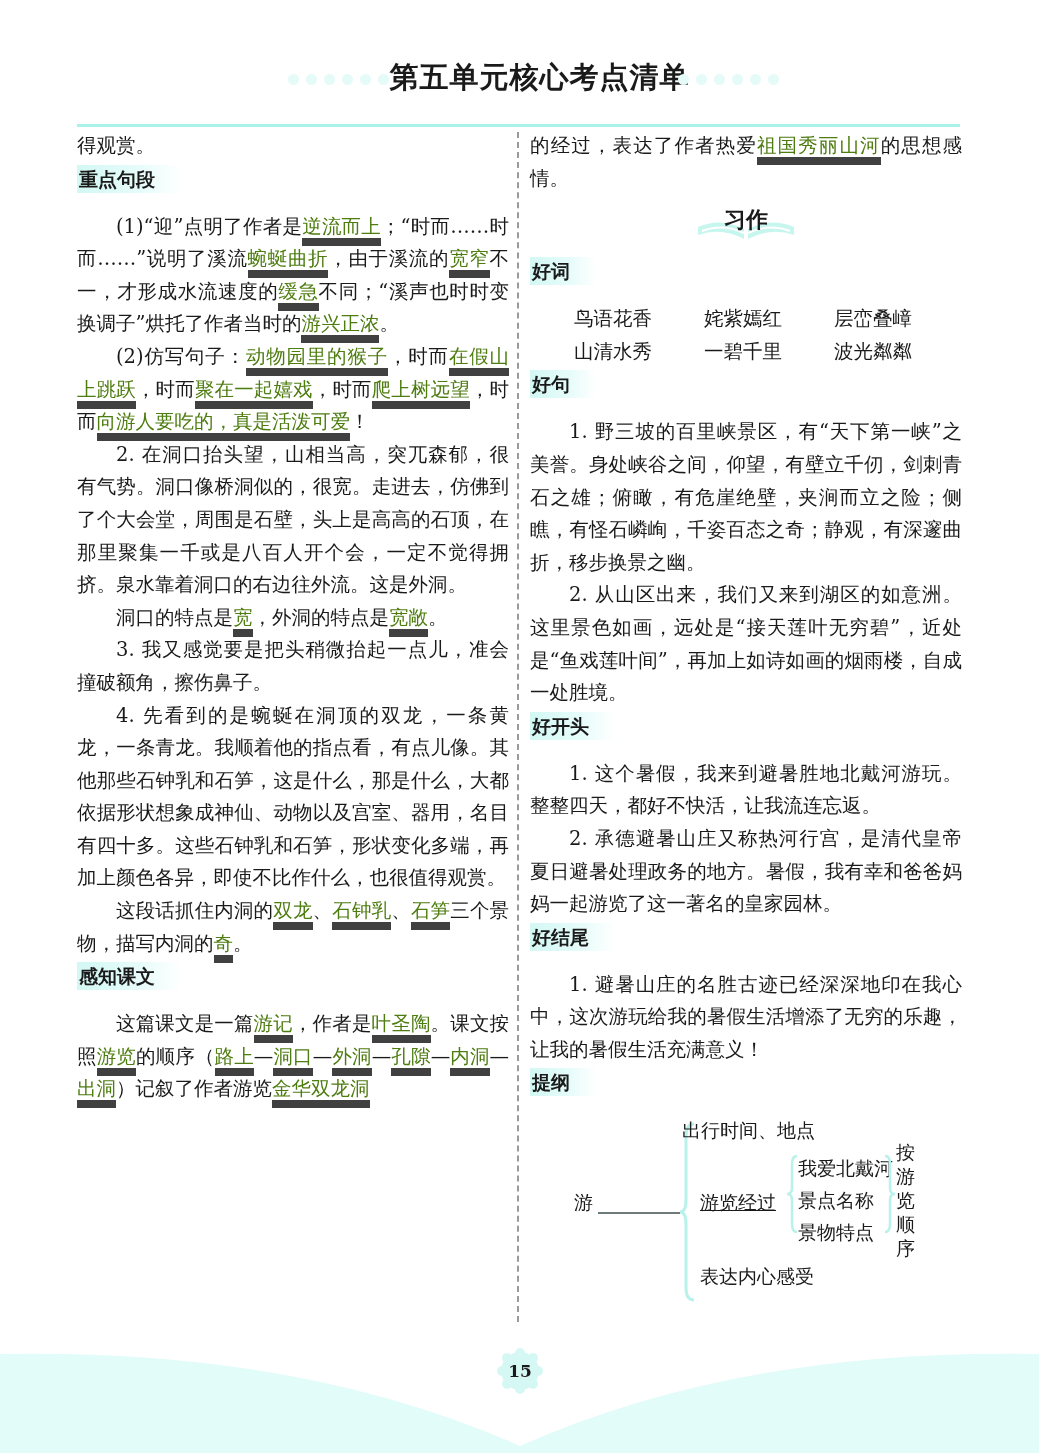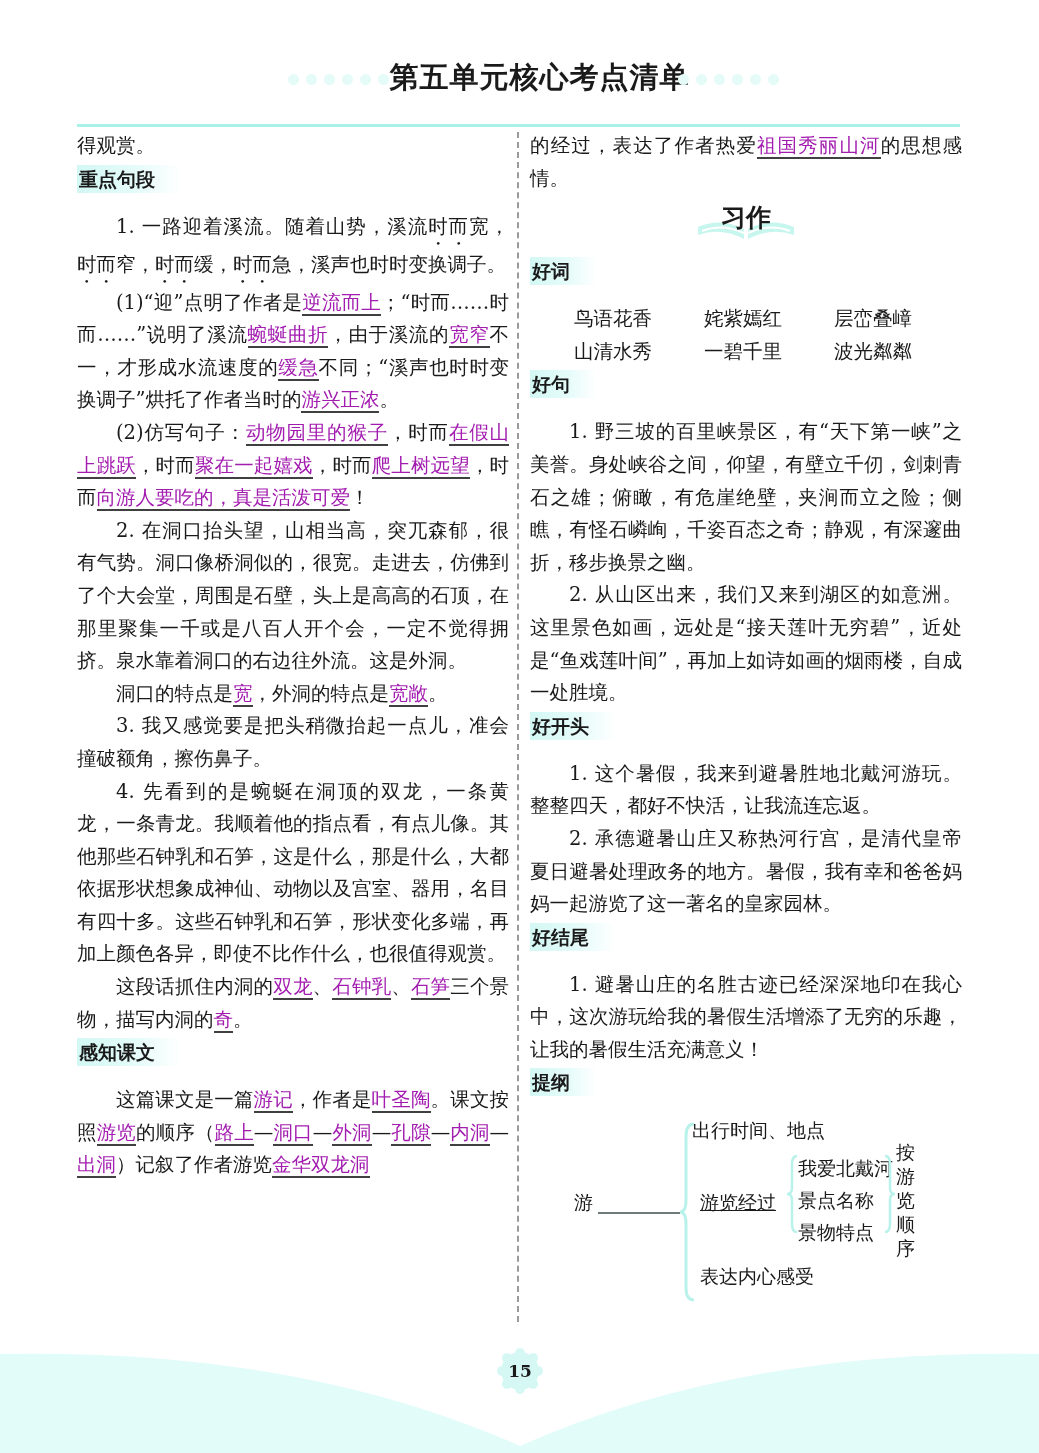--- a/index.html
+++ b/index.html
@@ -26,32 +26,32 @@
     position:absolute; top:130px; font-size:19.5px; line-height:32.6px;
   }
   .col.left { left:77px; width:432px; }
   .col.right { left:530px; width:432px; }
   .col-sep {
     position:absolute; left:517px; top:132px; height:1190px; width:0;
     border-left:2px dashed #9a9a9a;
   }
   p { margin:0; text-align:justify; text-align-last:left; }
   p.indent { text-indent:2em; }
-  .ans { color:#a21caf; border-bottom:2px solid #404040; padding-bottom:0; }
+  .ans { color:#4d7c0f; border-bottom:8px solid #404040; padding-bottom:0; }
   .dot { text-emphasis:filled dot; text-emphasis-position:under; -webkit-text-emphasis:filled dot; -webkit-text-emphasis-position:under; }
   .sec {
     display:inline-block; font-family:"DejaVu Sans","Liberation Sans",sans-serif;
     font-weight:bold; font-size:19px; line-height:28px; padding:0 26px 0 2px; margin:2px 0 18px 0;
     background:linear-gradient(90deg,#d3f8f4 0%,#e6fcfa 60%,rgba(255,255,255,0) 100%);
   }
   .xizuo {
     position:relative; height:60px; text-align:center;
   }
   .xizuo .t {
-    position:relative; z-index:2; font-family:Liberation Mono, monospace; font-weight:bold; font-size:25px; line-height:50px;text-align:center;
+    position:relative; z-index:2; font-family:Liberation Sans, sans-serif; font-weight:bold; font-size:22px; line-height:50px;text-align:center;
   }
   .xizuo svg { position:absolute; left:50%; top:20px; margin-left:-50px; z-index:1; }
   .words { display:grid; grid-template-columns:130px 130px 130px; padding-left:44px; }
   .outline { position:relative; height:195px; font-size:19px; }
   .outline .abs { position:absolute; white-space:nowrap; }
   .footer-band { position:absolute; left:0; top:1350px; width:1039px; height:103px; }
   .page-badge {
     position:absolute; left:495px; top:1346px; width:50px; height:50px;
     display:flex; align-items:center; justify-content:center;
     font-family:"DejaVu Serif",serif; font-weight:bold; font-size:17px;
@@ -81,21 +81,20 @@
   </div>
 <div class="header-rule"></div>
 
 <div class="col-sep"></div>
 
 <div class="col left">
   <p>得观赏。</p>
 
   <div class="sec">重点句段</div>
 
-  <p class="indent"><span>1. 一路迎着溪流。随着山势，溪流</span><span class="dot">时而</span><span>宽，</span><span class="dot">时而</span><span>窄，</span><span class="dot">时而</span><span>缓，</span><span class="dot">时而</span><span>急，溪声也时时变换调子。</span></p>
 
   <p class="indent"><span>(1)“迎”点明了作者是</span><span class="ans">逆流而上</span><span>；“时而……时而……”说明了溪流</span><span class="ans">蜿蜒曲折</span><span>，由于溪流的</span><span class="ans">宽窄</span><span>不一，才形成水流速度的</span><span class="ans">缓急</span><span>不同；“溪声也时时变换调子”烘托了作者当时的</span><span class="ans">游兴正浓</span><span>。</span></p>
 
   <p class="indent"><span>(2)仿写句子：</span><span class="ans">动物园里的猴子</span><span>，时而</span><span class="ans">在假山上跳跃</span><span>，时而</span><span class="ans">聚在一起嬉戏</span><span>，时而</span><span class="ans">爬上树远望</span><span>，时而</span><span class="ans">向游人要吃的，真是活泼可爱</span><span>！</span></p>
 
   <p class="indent">2. 在洞口抬头望，山相当高，突兀森郁，很有气势。洞口像桥洞似的，很宽。走进去，仿佛到了个大会堂，周围是石壁，头上是高高的石顶，在那里聚集一千或是八百人开个会，一定不觉得拥挤。泉水靠着洞口的右边往外流。这是外洞。</p>
   <p class="indent"><span>洞口的特点是</span><span class="ans">宽</span><span>，外洞的特点是</span><span class="ans">宽敞</span><span>。</span></p>
 
   <p class="indent">3. 我又感觉要是把头稍微抬起一点儿，准会撞破额角，擦伤鼻子。</p>
 
@@ -140,21 +139,21 @@
   <div class="sec">好结尾</div>
   <p class="indent">1. 避暑山庄的名胜古迹已经深深地印在我心中，这次游玩给我的暑假生活增添了无穷的乐趣，让我的暑假生活充满意义！</p>
 
   <div class="sec">提纲</div>
   <div class="outline">
     <span class="abs" style="left:44px;top:72px;">游</span>
     <div class="abs" style="left:68px;top:98px;width:82px;border-bottom:2px solid #6f7a7a;"></div>
     <svg class="abs" style="left:148px;top:8px;" width="18" height="180" viewBox="0 0 18 180">
       <path d="M16 2 Q8 2 8 14 L8 78 Q8 90 2 90 Q8 90 8 102 L8 166 Q8 178 16 178" stroke="#b9f2eb" stroke-width="3" fill="none"></path>
     </svg>
-    <span class="abs" style="left:162px;top:0;">出行时间、地点</span>
+    <span class="abs" style="left:152px;top:0;">出行时间、地点</span>
     <span class="abs" style="left:170px;top:72px;text-decoration:underline;">游览经过</span>
     <svg class="abs" style="left:256px;top:40px;" width="12" height="80" viewBox="0 0 12 80">
       <path d="M11 2 Q6 2 6 10 L6 34 Q6 40 1 40 Q6 40 6 46 L6 70 Q6 78 11 78" stroke="#b9f2eb" stroke-width="2.5" fill="none"></path>
     </svg>
     <span class="abs" style="left:268px;top:38px;">我爱北戴河</span>
     <span class="abs" style="left:268px;top:70px;">景点名称</span>
     <span class="abs" style="left:268px;top:102px;">景物特点</span>
     <svg class="abs" style="left:354px;top:40px;" width="12" height="80" viewBox="0 0 12 80">
       <path d="M1 2 Q6 2 6 10 L6 34 Q6 40 11 40 Q6 40 6 46 L6 70 Q6 78 1 78" stroke="#b9f2eb" stroke-width="2.5" fill="none"></path>
     </svg>

